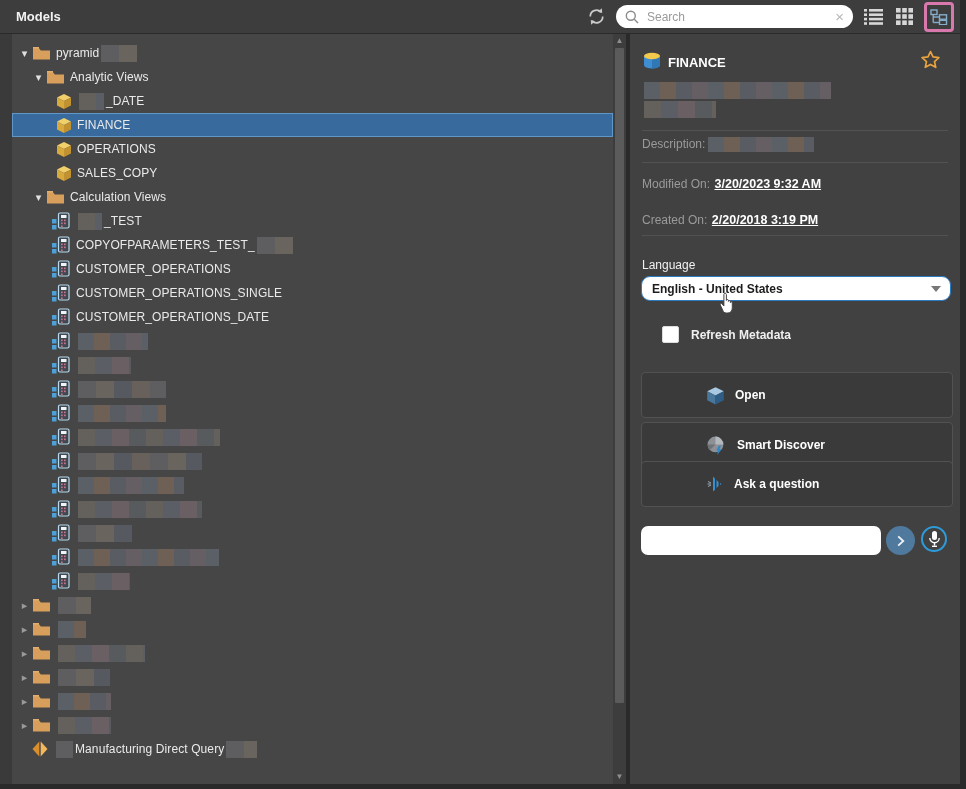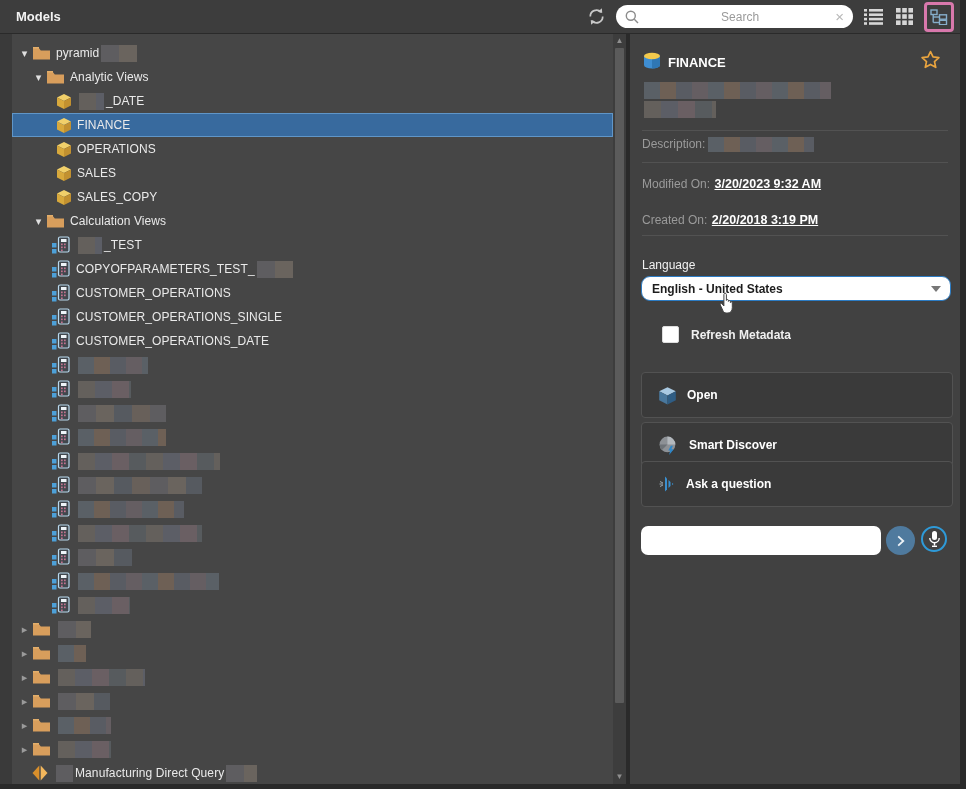--- a/index.html
+++ b/index.html
@@ -4,21 +4,21 @@
 <style>
   html,body{margin:0;padding:0;}
   body{width:966px;height:789px;background:#2a2a2a;font-family:"Liberation Sans",sans-serif;overflow:hidden;position:relative;}
   .win{position:absolute;inset:0;}
   
   .topbar{position:absolute;left:0;top:0;width:966px;height:33px;background:#3d3d3d;border-bottom:1px solid #2a2a2a;display:flex;align-items:center;}
   .topbar .title{color:#f2f2f2;font-size:13px;font-weight:bold;margin-left:16px;}
   .topbar-right{margin-left:auto;display:flex;align-items:center;margin-right:12px;gap:9px;}
   .refresh{display:flex;align-items:center;cursor:pointer;}
   .search{display:flex;align-items:center;background:#fff;border-radius:12px;height:23px;width:237px;padding:0 9px;box-sizing:border-box;}
-  .search input{border:none;outline:none;flex:1;font-size:12px;font-family:"Liberation Sans",sans-serif;color:#333;background:transparent;margin-left:6px;min-width:0;text-align:center;}
+  .search input{border:none;outline:none;flex:1;font-size:12px;font-family:"Liberation Sans",sans-serif;color:#333;background:transparent;margin-left:6px;min-width:0;}
   .search input::placeholder{color:#9a9a9a;}
   .search .clr{color:#b8b8b8;font-size:15px;line-height:1;cursor:pointer;}
   .vicon{display:flex;align-items:center;justify-content:center;width:22px;height:22px;cursor:pointer;}
   .vicon.activebox{border:3px solid #d878ac;border-radius:4px;width:24px;height:24px;}
   
   .gutter{position:absolute;left:0;top:34px;width:12px;height:755px;background:#3a3a3a;}
   .treepanel{position:absolute;left:12px;top:34px;width:601px;height:750px;background:#464646;overflow:hidden;padding-top:7px;box-sizing:border-box;}
   .vscroll{position:absolute;left:613px;top:34px;width:13px;height:750px;background:#3d3d3d;}
   .vscroll .arr{position:absolute;left:0;width:13px;text-align:center;color:#8f8f8f;font-size:8px;line-height:10px;}
   .vscroll .thumb{position:absolute;left:2px;top:14px;width:9px;height:655px;background:#5b5b5b;border-radius:1px;}
@@ -55,21 +55,21 @@
   .d-value{color:#fff;font-size:12.5px;font-weight:bold;text-decoration:underline;}
   .d-descblur{left:76px;top:103px;width:106px;height:15px;}
   .d-lang{left:12px;top:224px;color:#f0f0f0;font-size:12px;}
   .dropdown{left:11px;top:242px;width:310px;height:25px;background:#fff;border:1px solid #2c7cc4;border-radius:9px;display:flex;align-items:center;cursor:pointer;}
   .dropdown .val{color:#1d1d1d;font-size:12px;font-weight:bold;margin-left:10px;flex:1;}
   .dropdown .chev{margin-right:9px;display:flex;}
   .cursor-hand{left:88px;top:256px;pointer-events:none;}
   .cb-row{left:12px;top:292px;display:flex;align-items:center;gap:12px;cursor:pointer;padding-left:20px;}
   .cb{width:15px;height:15px;background:#fff;border-radius:2px;border:1px solid #ddd;}
   .cb-lbl{color:#f0f0f0;font-size:12px;font-weight:bold;}
-  .action{left:11px;width:312px;height:46px;background:#3a3a3a;border:1px solid #525252;border-radius:4px;display:flex;align-items:center;cursor:pointer;}
+  .action{left:11px;width:312px;height:46px;background:#3a3a3a;border:1px solid #525252;border-radius:4px;display:flex;align-items:center;cursor:pointer;padding-left:48px;}
   .action .aic{margin-left:16px;display:flex;align-items:center;}
   .action .albl{color:#fff;font-size:12px;font-weight:bold;margin-left:10px;}
   .q-input{left:11px;top:492px;width:240px;height:29px;background:#fff;border:none;border-radius:7px;outline:none;font-size:13px;padding:0 10px;font-family:"Liberation Sans",sans-serif;}
   .circ{width:29px;height:29px;border-radius:50%;display:flex;align-items:center;justify-content:center;cursor:pointer;}
   .send{left:256px;top:492px;background:#4f7a9e;}
   .mic{left:291px;top:492px;background:transparent;border:2px solid #2e9ad8;width:26px;height:26px;}
 </style>
 </head>
 <body>
 
@@ -191,30 +191,20 @@
           <span class="lbl">OPERATIONS</span>
         </div>
         <div class="trow lv2">
           <span class="ic cube">
             <svg width="14" height="15" viewBox="0 0 14 15">
               <polygon points="7,0 14,3.5 7,7 0,3.5" fill="#f1d06a"></polygon>
               <polygon points="0,3.5 7,7 7,15 0,11.5" fill="#d8a93c"></polygon>
               <polygon points="14,3.5 7,7 7,15 14,11.5" fill="#c29130"></polygon>
             </svg>
           </span>
-          <span class="lbl">SALES</span>
-        </div>
-        <div class="trow lv2">
-          <span class="ic cube">
-            <svg width="14" height="15" viewBox="0 0 14 15">
-              <polygon points="7,0 14,3.5 7,7 0,3.5" fill="#f1d06a"></polygon>
-              <polygon points="0,3.5 7,7 7,15 0,11.5" fill="#d8a93c"></polygon>
-              <polygon points="14,3.5 7,7 7,15 14,11.5" fill="#c29130"></polygon>
-            </svg>
-          </span>
           <span class="lbl">SALES_COPY</span>
         </div>
         <div class="trow lv1">
           <span class="tw open">▾</span>
           <span class="ic">
             <svg width="17" height="14" viewBox="0 0 17 14">
               <path d="M0 1 h6 v2 H0 z" fill="#e2ae6b"></path>
               <path d="M0 2.6 h6.2 l1.6 1.9 H17 v9 H0 z" fill="#d89e5c"></path>
             </svg>
           </span>

